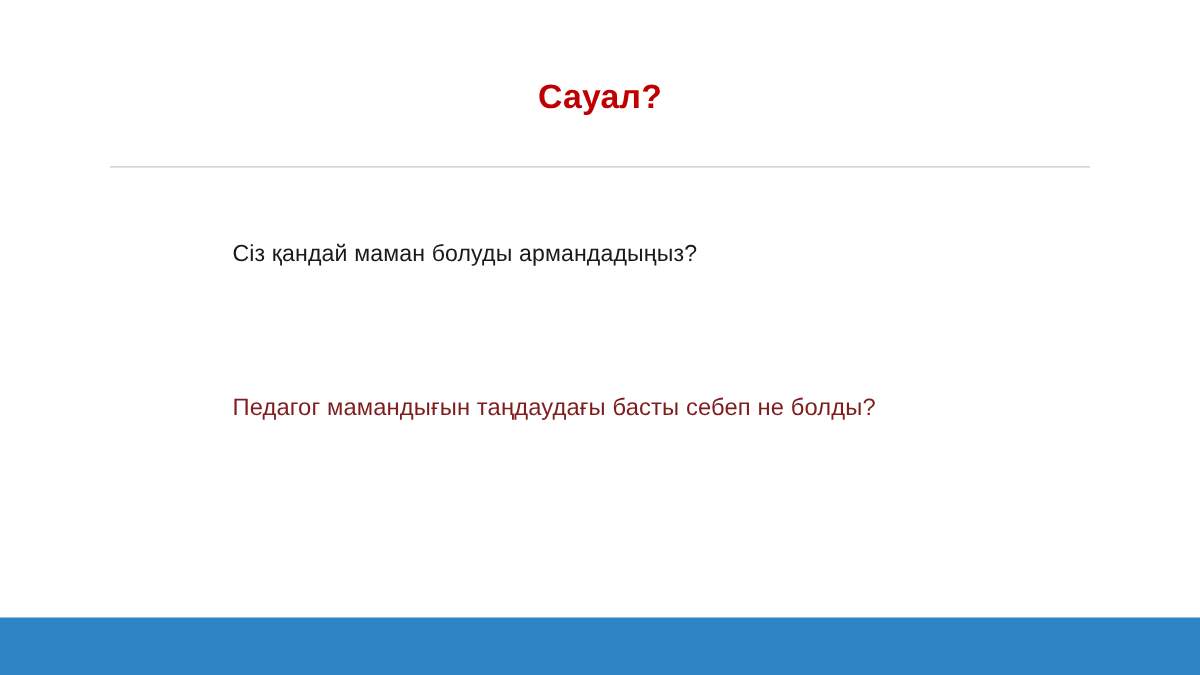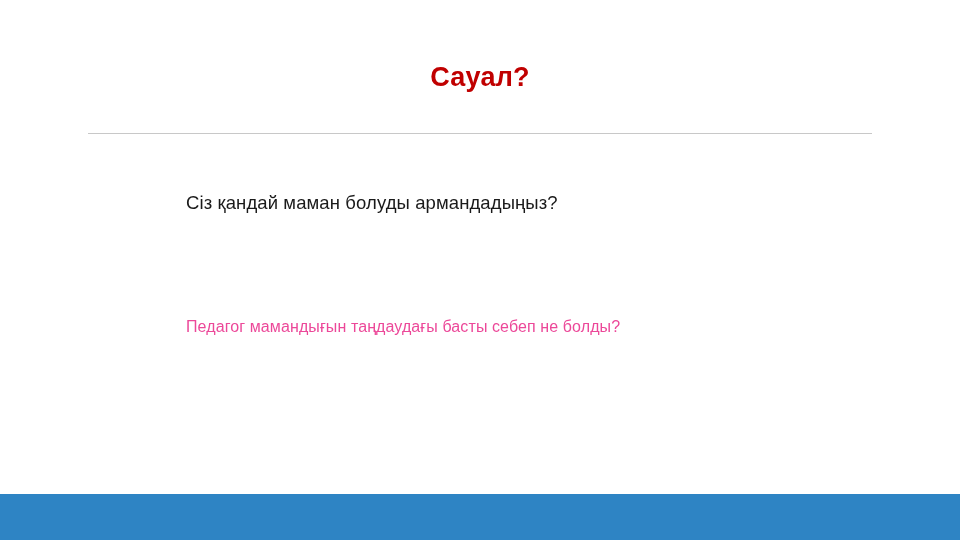--- a/index.html
+++ b/index.html
@@ -53,22 +53,22 @@
     letter-spacing: 0.1px;
   }
   .spacer-1 {
     height: 135px;
   }
   .body-line-2 {
     position: absolute;
     left: 186px;
     top: 314px;
     width: 560px;
-    font-size: 16px;
-    color: #ec4899;
+    font-size: 19px;
+    color: #7f1d1d;
     line-height: 26px;
     letter-spacing: 0.1px;
   }
   .footer-bar {
     position: absolute;
     left: 0;
     bottom: 0;
     width: 960px;
     height: 46px;
     background: #2e84c4;

